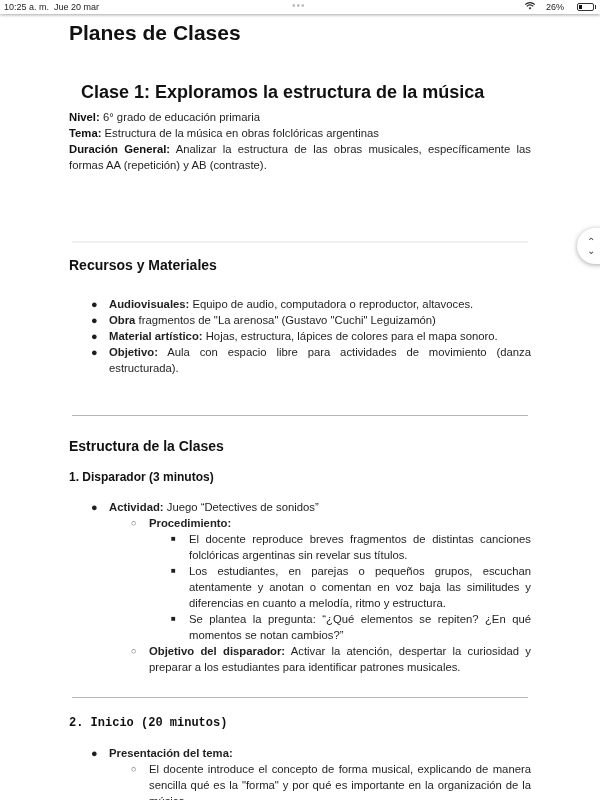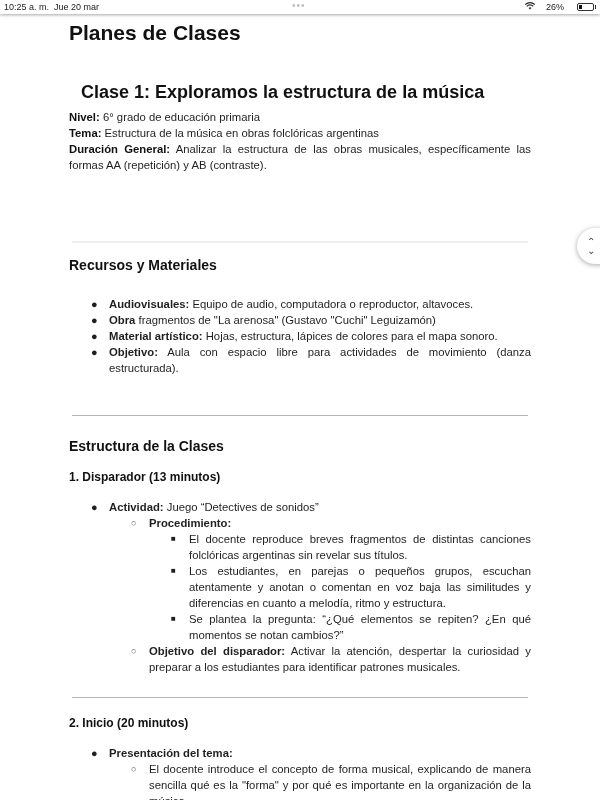--- a/index.html
+++ b/index.html
@@ -83,31 +83,31 @@
 <ul class="list" style="left:69px; top:296px;">
   <li class="li l1"><span class="marker">●</span><b>Audiovisuales:</b><span> Equipo de audio, computadora o reproductor, altavoces.</span></li>
   <li class="li l1"><span class="marker">●</span><b>Obra</b><span> fragmentos de "La arenosa" (Gustavo "Cuchi" Leguizamón)</span></li>
   <li class="li l1"><span class="marker">●</span><b>Material artístico:</b><span> Hojas, estructura, lápices de colores para el mapa sonoro.</span></li>
   <li class="li l1"><span class="marker">●</span><b>Objetivo:</b><span> Aula con espacio libre para actividades de movimiento (danza estructurada).</span></li>
 </ul>
 
 <div class="divider" style="top:415px;"></div>
 
 <h3 class="h2" style="top:438px;">Estructura de la Clases</h3>
-<h4 class="h3" style="top:470px;">1. Disparador (13 minutos)</h4>
+<h4 class="h3" style="top:470px;">1. Disparador (3 minutos)</h4>
 
 <ul class="list" style="left:69px; top:499px;">
   <li class="li l1"><span class="marker">●</span><b>Actividad:</b><span> Juego “Detectives de sonidos”</span></li>
   <li class="li l2"><span class="marker">○</span><b>Procedimiento:</b></li>
   <li class="li l3"><span class="marker">■</span><span>El docente reproduce breves fragmentos de distintas canciones folclóricas argentinas sin revelar sus títulos.</span></li>
   <li class="li l3"><span class="marker">■</span><span>Los estudiantes, en parejas o pequeños grupos, escuchan atentamente y anotan o comentan en voz baja las similitudes y diferencias en cuanto a melodía, ritmo y estructura.</span></li>
   <li class="li l3"><span class="marker">■</span><span>Se plantea la pregunta: “¿Qué elementos se repiten? ¿En qué momentos se notan cambios?”</span></li>
   <li class="li l2"><span class="marker">○</span><b>Objetivo del disparador:</b><span> Activar la atención, despertar la curiosidad y preparar a los estudiantes para identificar patrones musicales.</span></li>
 </ul>
 
 <div class="divider" style="top:697px;"></div>
 
-<h4 class="h3" style="top:716px;">2. Inicio (20 minutos)</h4>
+<h4 class="h3" style="top:716px;font-family:Liberation Mono, monospace;">2. Inicio (20 minutos)</h4>
 
 <ul class="list" style="left:69px; top:745px;">
   <li class="li l1"><span class="marker">●</span><b>Presentación del tema:</b></li>
   <li class="li l2"><span class="marker">○</span><span>El docente introduce el concepto de forma musical, explicando de manera sencilla qué es la "forma" y por qué es importante en la organización de la música.</span></li>
 </ul>
 
 </body></html>

